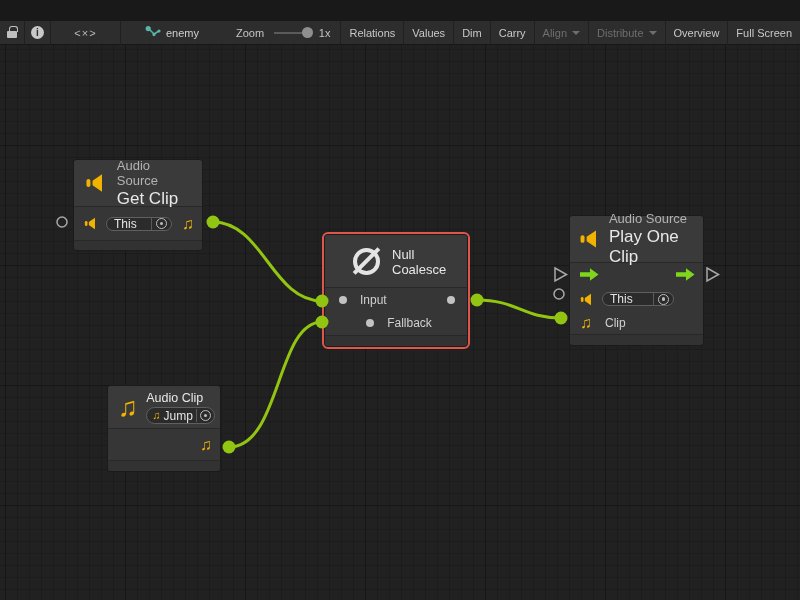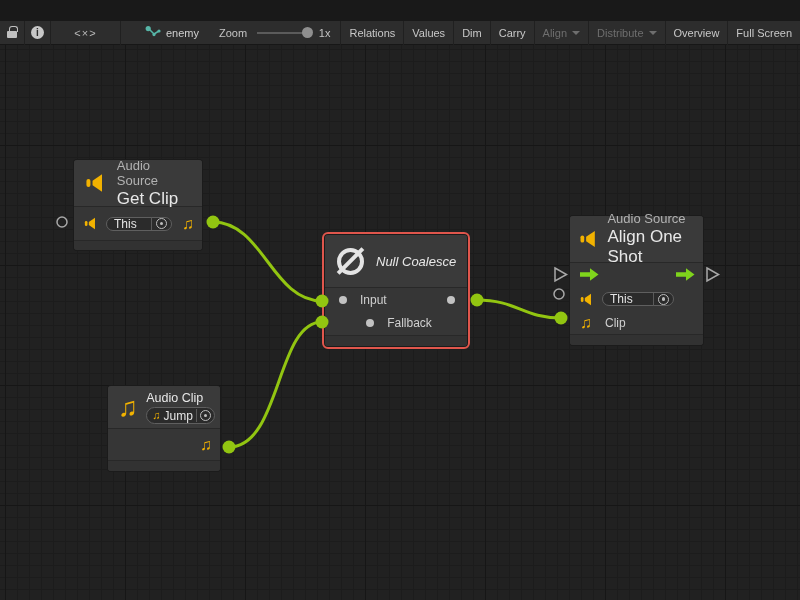--- a/index.html
+++ b/index.html
@@ -20,21 +20,21 @@
   .titem{display:flex;align-items:center;justify-content:center;height:24px;flex:none;}
   .lockwrap{width:24px;}
   .lock{width:10px;height:7px;background:#c0c0c0;border-radius:1px;position:relative;margin-top:4px;}
   .lock::before{content:"";position:absolute;top:-5px;left:1.5px;width:7px;height:5px;
                 border:1.5px solid #c0c0c0;border-bottom:none;border-radius:3px 3px 0 0;}
   .infowrap{width:25px;}
   .info{width:13px;height:13px;border-radius:50%;background:#c8c8c8;color:#2d2d2d;
         font-size:10px;font-weight:bold;text-align:center;line-height:13px;}
   .codewrap{width:69px;color:#b9b9b9;letter-spacing:1px;}
   .graphref{margin-left:24px;display:flex;align-items:center;gap:5px;color:#cfcfcf;}
-  .zoomlabel{margin-left:20px;color:#c4c4c4;}
+  .zoomlabel{margin-left:37px;color:#c4c4c4;}
   .slider{width:90px;height:2px;background:#5b5b5b;margin-left:10px;position:relative;}
   .slider .handle{position:absolute;right:-2px;top:-4.5px;width:11px;height:11px;border-radius:50%;background:#8f8f8f;}
   .zoomval{margin-left:8px;margin-right:10px;}
   .btns{display:flex;height:24px;margin-left:auto;align-items:stretch;}
   .tbtn{display:flex;align-items:center;padding:0 8px;color:#c8c8c8;white-space:nowrap;}
   .tbtn.disabled{color:#6e6e6e;}
   .dd{width:0;height:0;border-left:4px solid transparent;border-right:4px solid transparent;
       border-top:4px solid #6e6e6e;margin-left:5px;margin-top:1px;}
 
   
@@ -189,21 +189,21 @@
         </div>
       </div>
     </div>
     <div class="n-row" style="height:32px;justify-content:flex-end;">
       <span class="note">♫</span>
     </div>
     <div class="n-foot" style="height:11px;"></div>
   </div>
 
   <div class="node selected" style="left:325px;top:235px;width:142px;">
-    <div class="n-head" style="height:52px;padding-left:12px;font-style:italic;">
+    <div class="n-head" style="height:52px;padding-left:28px;">
       <span class="nullicon"></span>
       <div class="n-title" style="margin-left:12px;font-size:13px;">Null Coalesce</div>
     </div>
     <div class="n-row" style="height:24px;padding-left:14px;">
       <span class="pdot"></span>
       <span class="plabel">Input</span>
       <span class="pdot" style="margin-left:auto;margin-right:4px;"></span>
     </div>
     <div class="n-row" style="height:24px;padding-left:14px;border-top:none;justify-content:center;">
       <span class="pdot"></span>
@@ -213,21 +213,21 @@
   </div>
 
   <div class="node" style="left:570px;top:216px;width:133px;">
     <div class="n-head" style="height:46px;">
       <svg width="24" height="20" viewBox="0 0 18 18">
         <rect x="0.5" y="5.5" width="3.6" height="7" rx="1.8" fill="#f2b200"></rect>
         <path d="M6,6.9 L14.5,1.2 L14.5,16.8 L6,11.1 Z" fill="#f2b200"></path>
       </svg>
       <div class="titles">
         <div class="n-cat">Audio Source</div>
-        <div class="n-title">Align One Shot</div>
+        <div class="n-title">Play One Clip</div>
       </div>
     </div>
     <div class="n-row" style="height:24px;">
       <svg width="19" height="13" viewBox="0 0 20 13">
         <path d="M0,4.2 h10.5 v-4.2 l9,6.5 l-9,6.5 v-4.2 h-10.5 z" fill="#7fd41c"></path>
       </svg>
       <svg width="19" height="13" viewBox="0 0 20 13" style="margin-left:auto;">
         <path d="M0,4.2 h10.5 v-4.2 l9,6.5 l-9,6.5 v-4.2 h-10.5 z" fill="#7fd41c"></path>
       </svg>
     </div>

